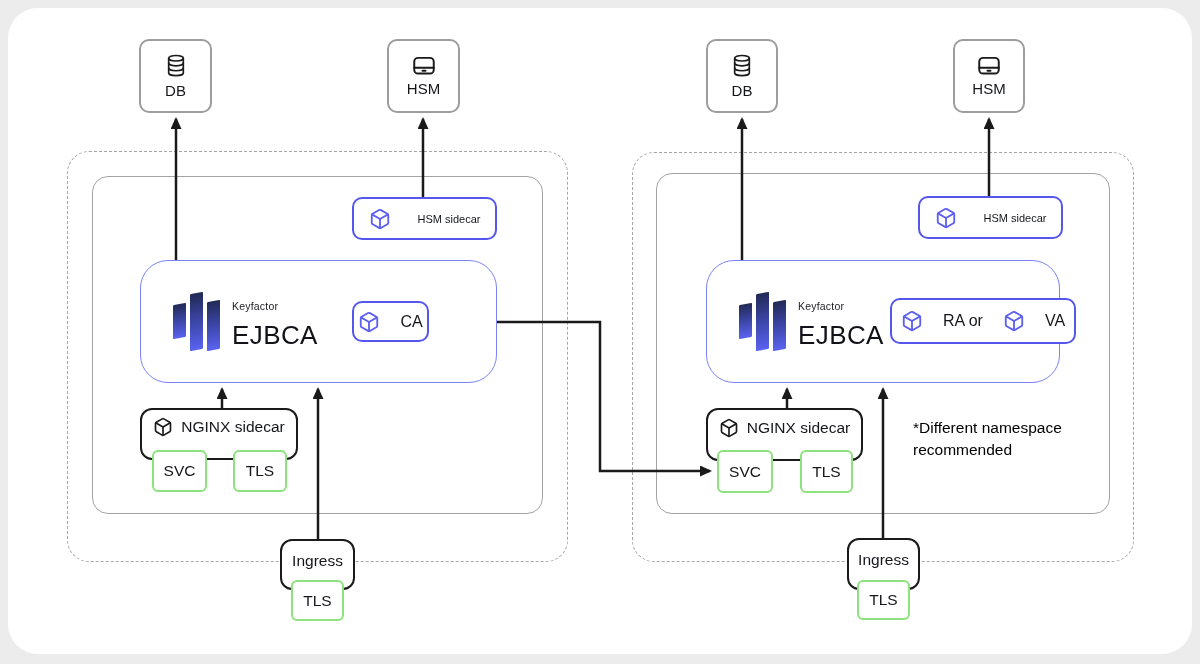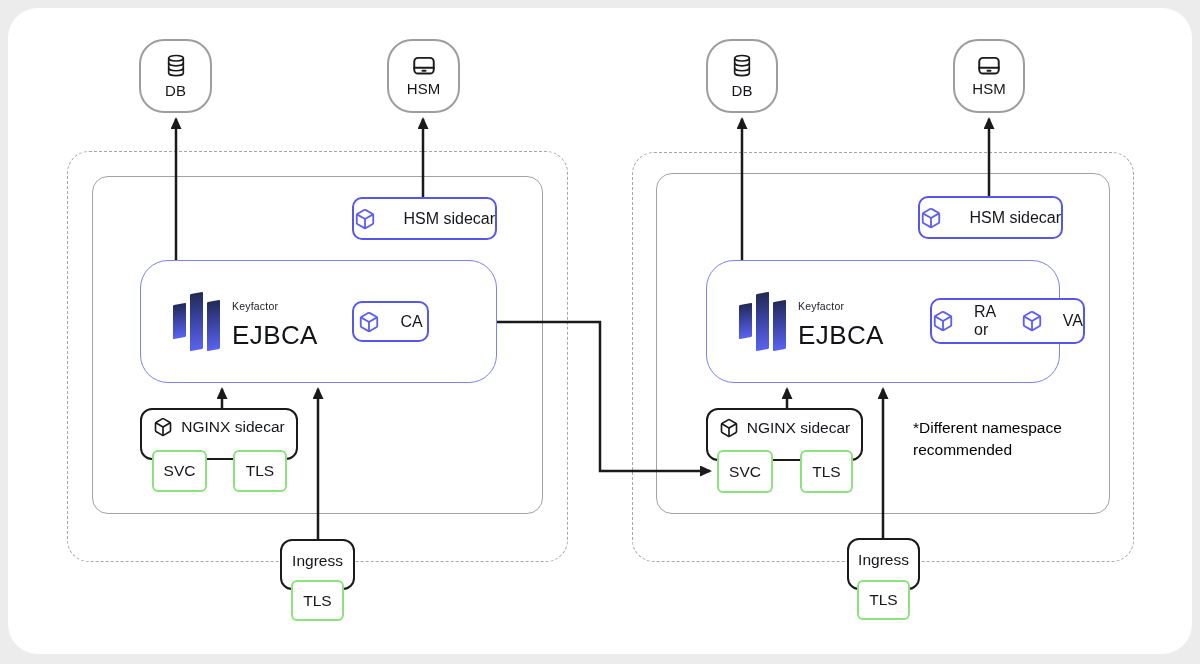--- a/index.html
+++ b/index.html
@@ -10,23 +10,23 @@
   .dashedbox{position:absolute;border:1.6px dashed #a6a6a6;border-radius:22px;
     box-sizing:border-box;z-index:1;}
   .innerbox{position:absolute;border:1.4px solid #a3a3a3;border-radius:16px;
     box-sizing:border-box;z-index:1;}
   
   .connectors{position:absolute;left:0;top:0;z-index:2;pointer-events:none;}
   .conn{stroke:#1a1a1a;stroke-width:2.5;fill:none;marker-end:url(#ah);}
   
   .node{position:absolute;background:#fff;box-sizing:border-box;display:flex;
     align-items:center;justify-content:center;color:#15161a;z-index:3;}
-  .extbox{border:2.5px solid #9d9d9d;border-radius:25px;flex-direction:column;gap:3px;justify-content:center;}
+  .extbox{border:2.5px solid #9d9d9d;border-radius:10px;flex-direction:column;gap:3px;justify-content:center;}
   .extlabel{font-size:15px;color:#15161a;}
-  .bluecard{border:2px solid #5456ee;border-radius:10px;gap:27px;font-size:16px;justify-content:space-between;}
+  .bluecard{border:2px solid #5456ee;border-radius:10px;gap:27px;font-size:11px;}
   .ejbca{border:1.5px solid #7b82f3;border-radius:28px;text-decoration:underline;}
   .badge{position:absolute;background:#fff;border:2px solid #5456ee;border-radius:10px;
     display:flex;align-items:center;justify-content:center;gap:20px;font-size:16px;
     box-sizing:border-box;z-index:3;color:#15161a;}
   .blackcard{border:2.5px solid #1a1a1a;border-radius:12px;gap:8px;font-size:15.5px;}
   .nginx{padding-bottom:14px;}
   .ingress{padding-bottom:8px;font-size:15.5px;}
   .greenbox{border:2px solid #8ce27d;border-radius:6px;font-size:15.5px;z-index:4;}
   .note{position:absolute;left:905px;top:409px;width:205px;font-size:15.5px;
     line-height:1.4;color:#000000;z-index:3;}
@@ -154,21 +154,21 @@
         <i class="bar bar1"></i>
           <i class="bar bar2"></i>
           <i class="bar bar3"></i>
       </div>
       <div class="logotext">
         <div class="brand">Keyfactor</div>
         <div class="product">EJBCA</div>
       </div>
     </div>
   </div>
-  <div class="badge" style="left:922px;top:290px;width:155px;height:46px">
+  <div class="badge" style="left:882px;top:290px;width:186px;height:46px">
     <svg class="icon" width="22" height="22" viewBox="0 0 24 24" fill="none" stroke="#5d5ff0" stroke-width="2" stroke-linecap="round" stroke-linejoin="round">
       <path d="M21 16V8a2 2 0 0 0-1-1.73l-7-4a2 2 0 0 0-2 0l-7 4A2 2 0 0 0 3 8v8a2 2 0 0 0 1 1.73l7 4a2 2 0 0 0 2 0l7-4A2 2 0 0 0 21 16z"></path>
       <polyline points="3.27 6.96 12 12.01 20.73 6.96"></polyline>
       <line x1="12" y1="22.08" x2="12" y2="12"></line>
     </svg>
     <span>RA or</span>
     <svg class="icon" width="22" height="22" viewBox="0 0 24 24" fill="none" stroke="#5d5ff0" stroke-width="2" stroke-linecap="round" stroke-linejoin="round">
       <path d="M21 16V8a2 2 0 0 0-1-1.73l-7-4a2 2 0 0 0-2 0l-7 4A2 2 0 0 0 3 8v8a2 2 0 0 0 1 1.73l7 4a2 2 0 0 0 2 0l7-4A2 2 0 0 0 21 16z"></path>
       <polyline points="3.27 6.96 12 12.01 20.73 6.96"></polyline>
       <line x1="12" y1="22.08" x2="12" y2="12"></line>

